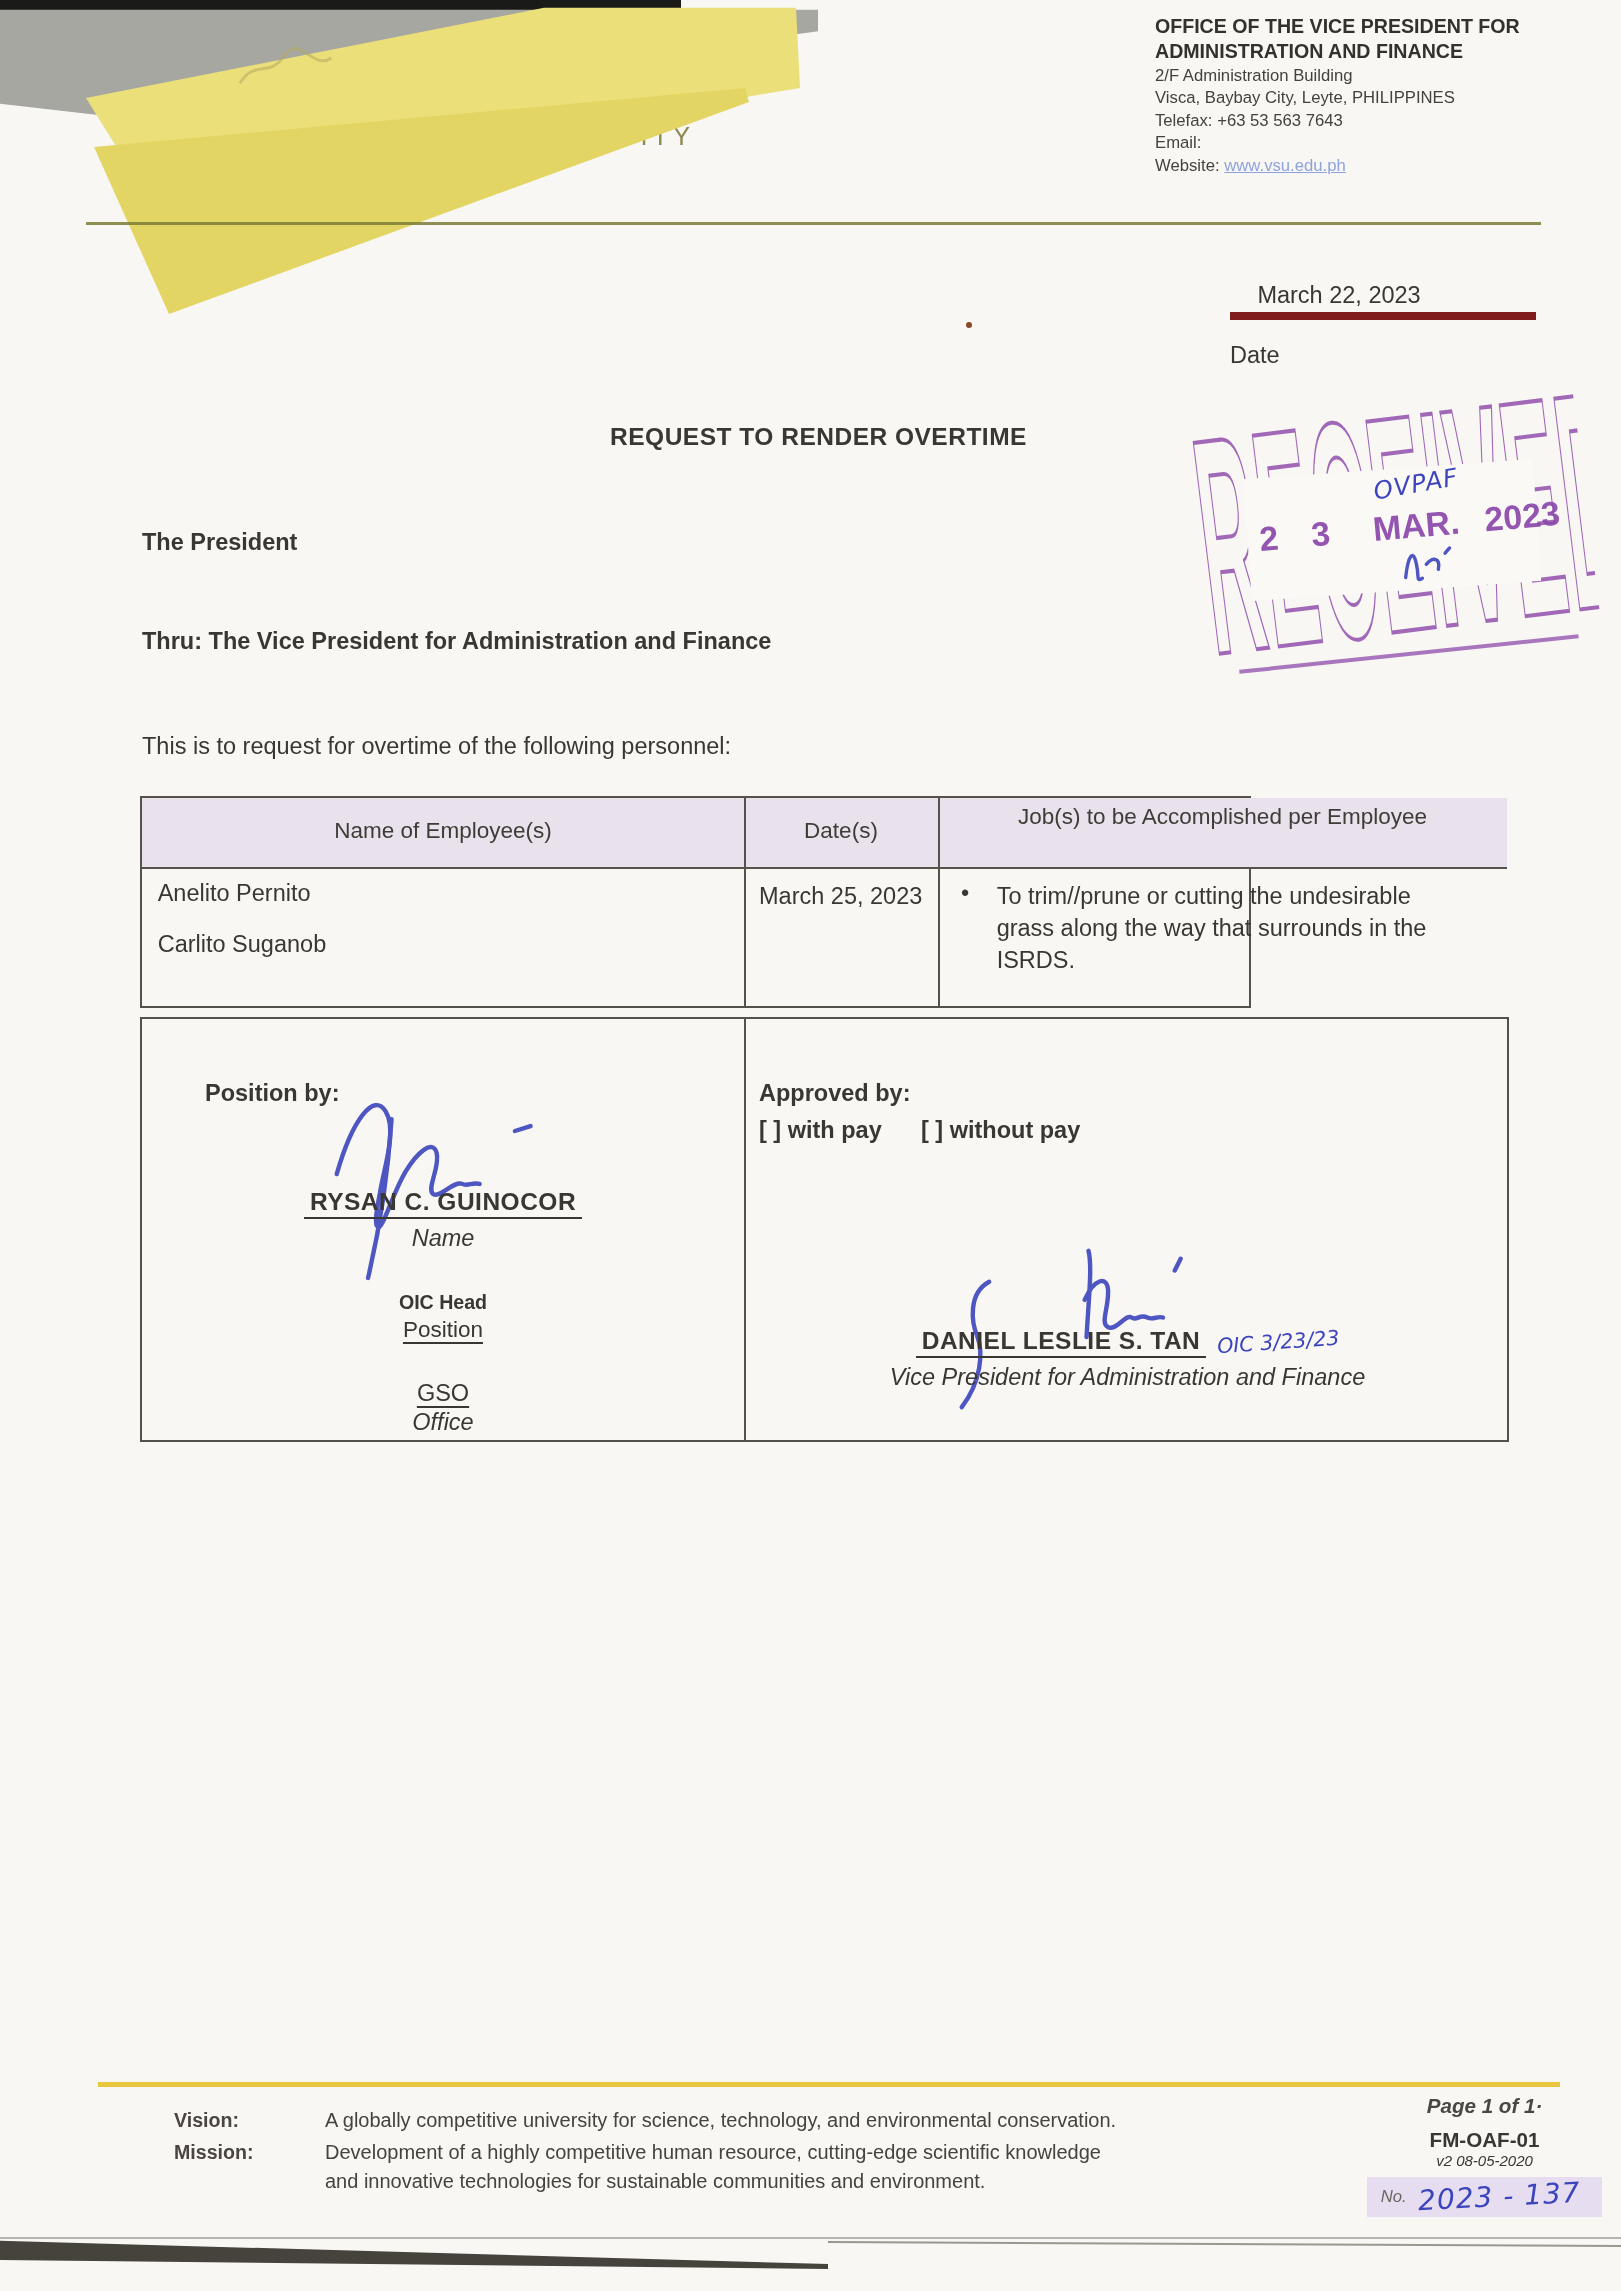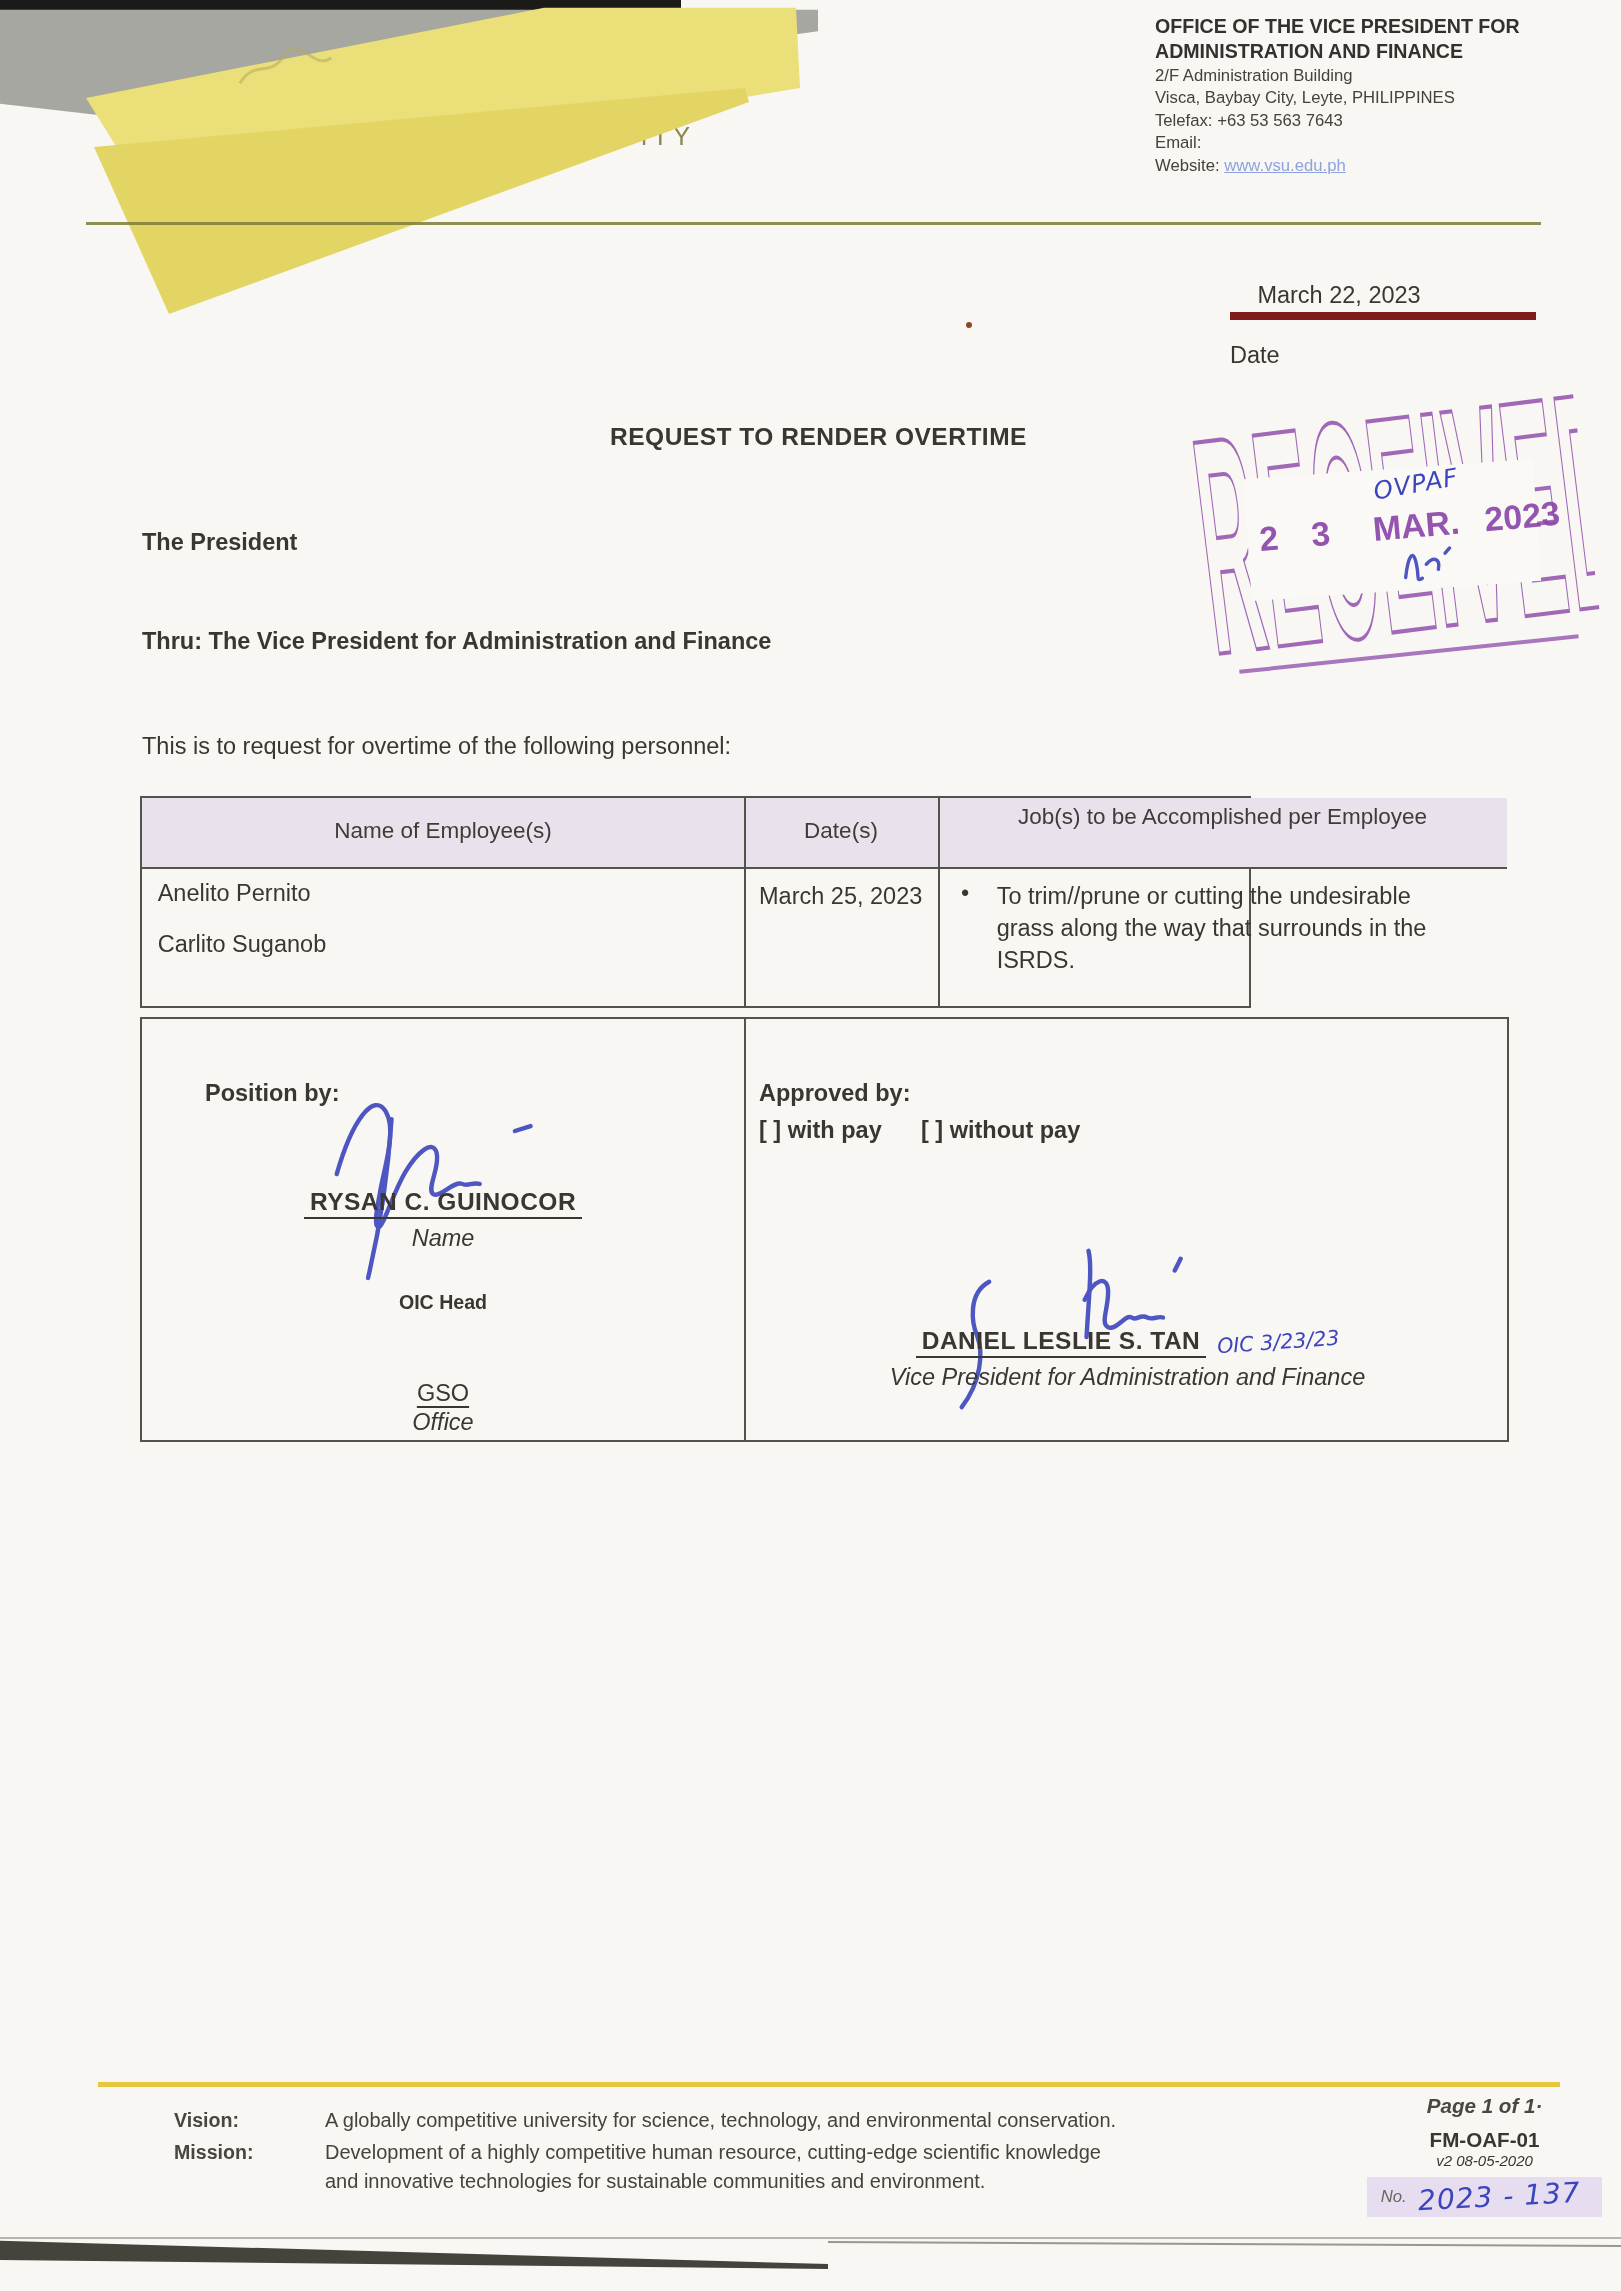--- a/index.html
+++ b/index.html
@@ -167,20 +167,23 @@
     <svg class="ink abs" style="left:181px;top:57px;" width="235" height="206" viewBox="0 0 240 210" stroke-width="4.5">
       <path d="M14,100 C30,44 52,16 64,36 C76,56 62,94 58,120 C55,136 52,152 56,154 C61,157 70,122 84,98 C96,78 112,64 116,78 C120,92 106,114 112,120 C118,126 134,106 142,110 C148,113 152,108 160,110"></path>
       <path d="M70,44 C66,104 56,164 46,206"></path>
       <path d="M196,56 l16,-5"></path>
     </svg>
     <div class="abs" style="left:0;top:169px;width:602px;text-align:center;">
       <span class="typed b name-underline" style="font-size:24.5px;letter-spacing:0.5px;">RYSAN C. GUINOCOR</span>
     </div>
     <div class="abs typed i" style="left:0;top:206px;width:602px;text-align:center;font-size:23.5px;">Name</div>
     <div class="abs typed b" style="left:0;top:272px;width:602px;text-align:center;font-size:19.6px;">OIC Head</div>
+    <div class="abs" style="left:0;top:298px;width:602px;text-align:center;">
+      <span class="typed u" style="font-size:22.5px;">Position</span>
+    </div>
     <div class="abs" style="left:0;top:361px;width:602px;text-align:center;">
       <span class="typed u b" style="font-size:23.5px;font-weight:normal;">GSO</span>
     </div>
     <div class="abs typed i" style="left:0;top:390px;width:602px;text-align:center;font-size:23.5px;">Office</div>
 
     <div class="abs typed b" style="left:617px;top:61px;font-size:23.5px;">Approved by:</div>
     <div class="abs typed b" style="left:617px;top:98px;font-size:23.5px;">[ ] with pay</div>
     <div class="abs typed b" style="left:779px;top:98px;font-size:23.5px;">[ ] without pay</div>
     <svg class="ink abs" style="left:923px;top:220px;" width="147" height="108" viewBox="0 0 150 110" stroke-width="4.5">
       <path d="M22,100 C24,62 28,28 24,12"></path>

